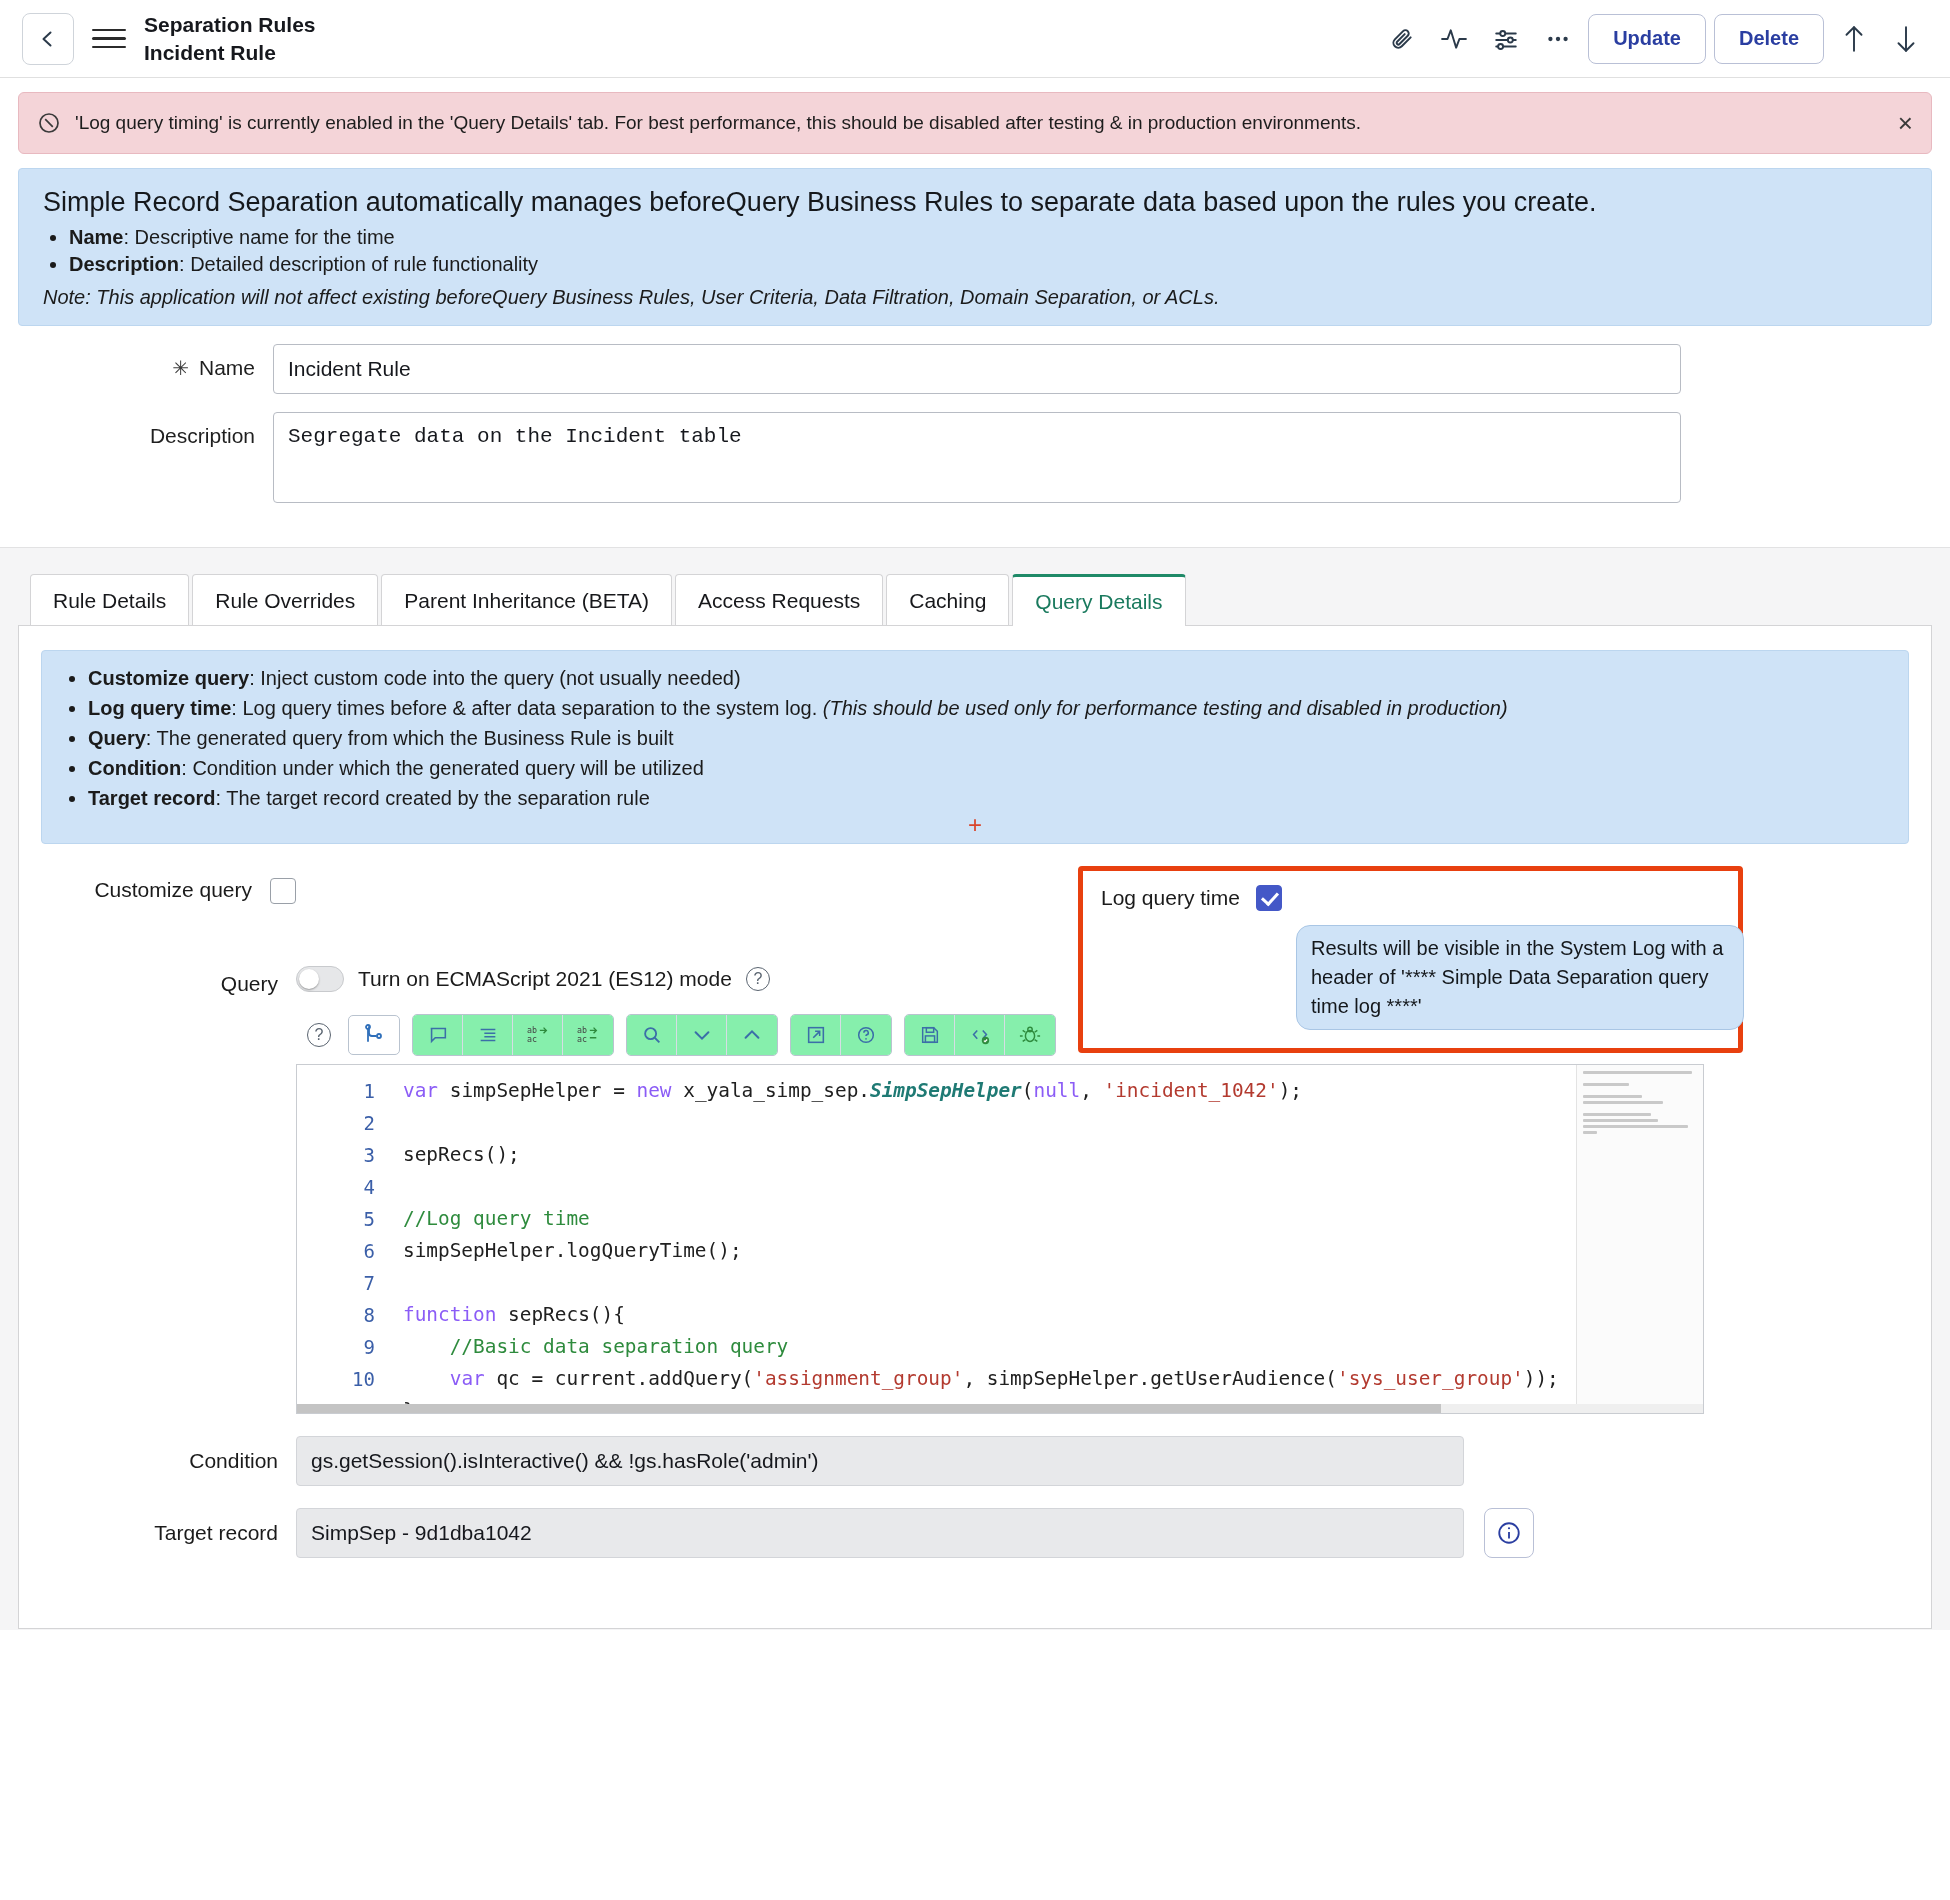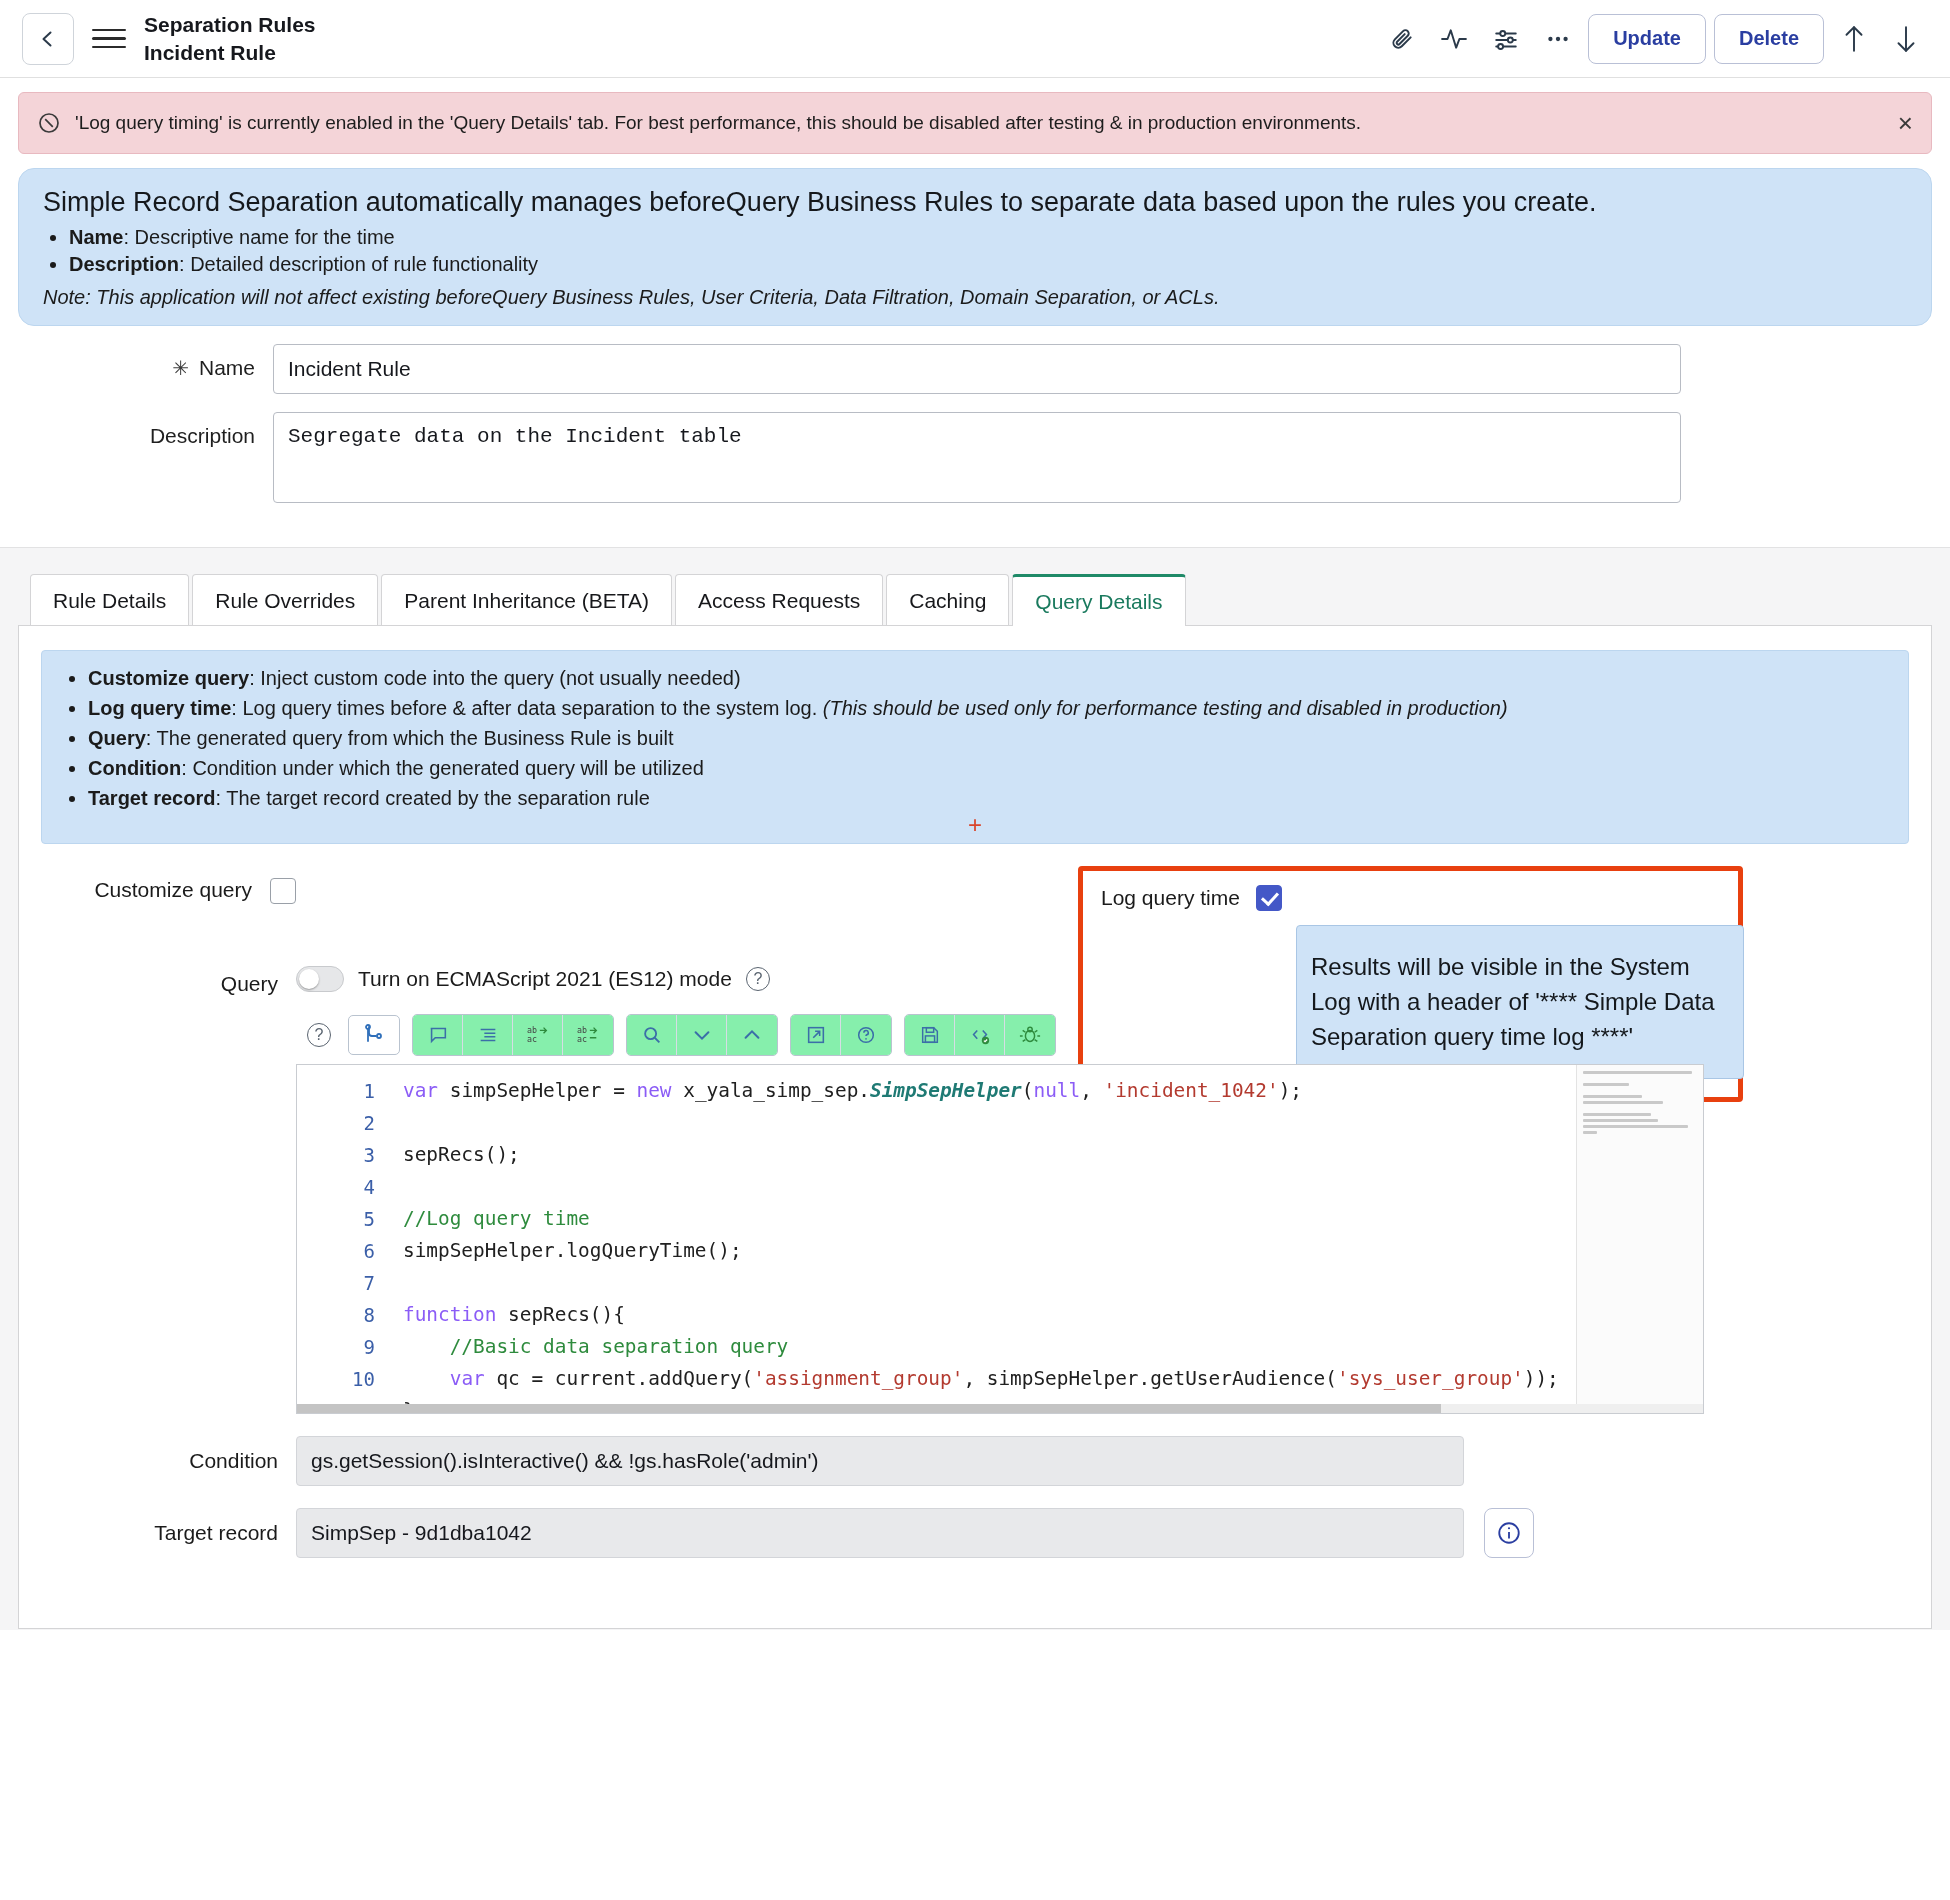--- a/index.html
+++ b/index.html
@@ -81,21 +81,21 @@
     margin-left: auto;
     font-size: 26px; color:#3a3a3a; cursor:pointer;
     line-height: 1;
   }
 
   
   .info-panel {
     margin: 14px 18px 0 18px;
     background: #cfe3f7;
     border: 1px solid #bcd6ef;
-    border-radius: 16px;
+    border-radius: 4px;
     padding: 18px 24px 16px 24px;
   }
   .info-panel h2 {
     margin: 0 0 8px 0;
     font-size: 27px;
     font-weight: normal;
     color: #15181c;
   }
   .info-panel ul { margin: 4px 0 10px 26px; padding: 0; }
   .info-panel li { font-size: 20px; margin-bottom: 4px; }
@@ -233,23 +233,23 @@
     padding: 14px 18px 18px 18px;
   }
   .lqt-row { display:flex; align-items:center; gap: 16px; }
   .lqt-label { font-size: 21px; }
   .tooltip-box {
     margin-top: 14px;
     margin-left: 195px;
     width: 448px;
     background: #cfe3f7;
     border: 1px solid #a9c6e5;
-    border-radius: 4px;
-    padding: 24px 14px;
-    font-size: 24px;
+    border-radius: 14px;
+    padding: 8px 14px;
+    font-size: 20px;
     line-height: 1.45;
     color: #14181c;
   }
 
   
   .query-row { display:flex; align-items:flex-start; margin-top: 62px; }
   .query-label {
     width: 255px;
     text-align: right;
     padding-right: 18px;

